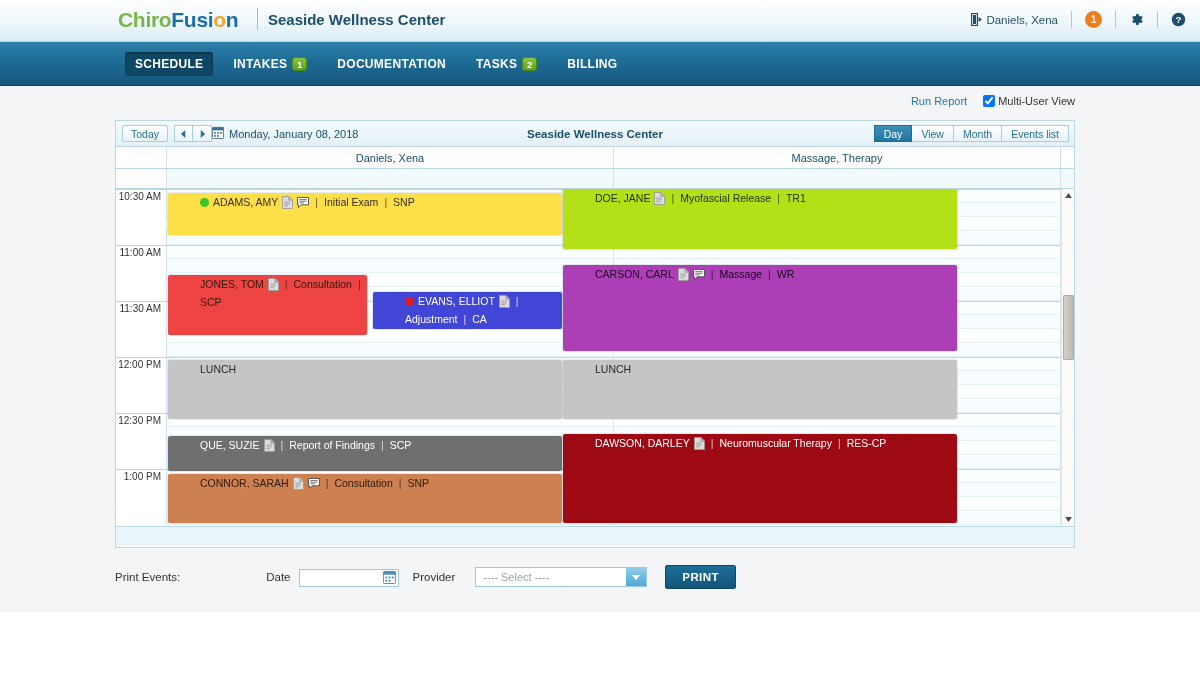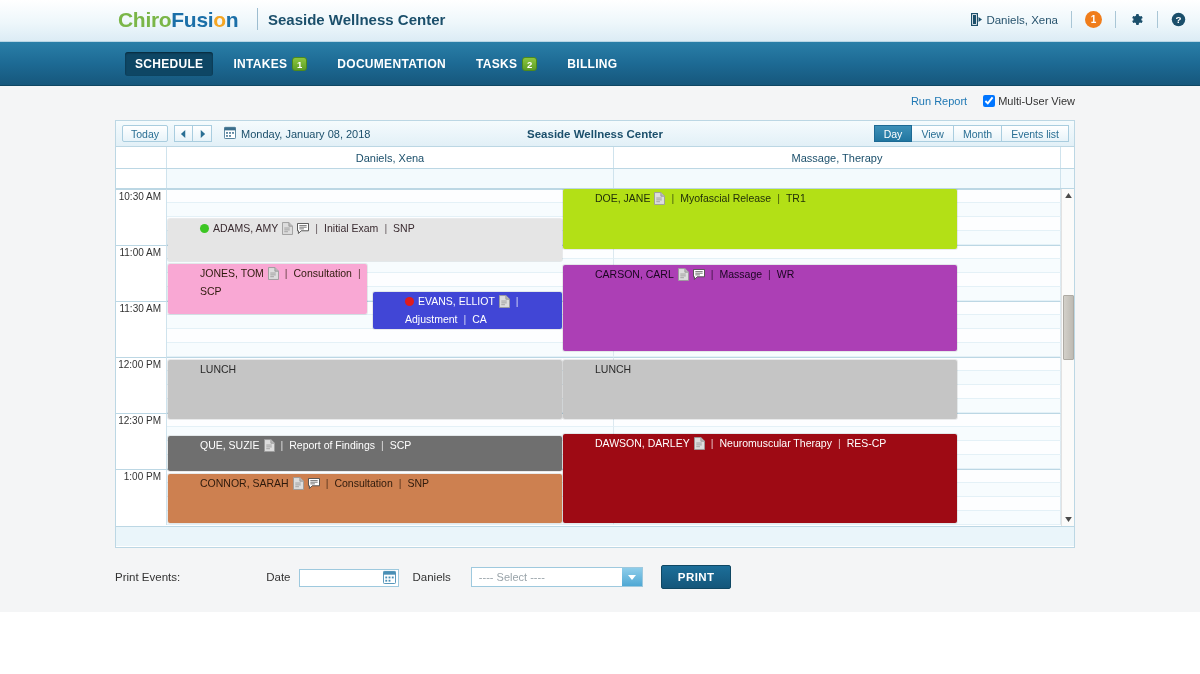--- a/index.html
+++ b/index.html
@@ -101,21 +101,21 @@
     background:linear-gradient(to bottom,#ffffff,#e7f3f9); border:1px solid #a9cddf; border-radius:2px; cursor:pointer;
     display:flex; align-items:center;
   }
   .navgrp { display:flex; margin-left:6px; }
   .navarrow {
     width:19px; height:17px; background:linear-gradient(to bottom,#ffffff,#e7f3f9);
     border:1px solid #a9cddf; display:flex; align-items:center; justify-content:center; cursor:pointer;
     color:#2a6f94; font-size:8px;
   }
   .navarrow + .navarrow { border-left:none; }
-  .cal-date { margin-left:12px; display:flex; align-items:center; gap:5px; font-size:11px; color:#1b4f6b; }
+  .cal-date { display:flex; align-items:center; gap:5px; font-size:11px; color:#1b4f6b; }
   .cal-title { position:absolute; left:0; right:0; text-align:center; font-size:11.5px; font-weight:bold; color:#1b4f6b; pointer-events:none; }
   .viewgrp { position:absolute; right:5px; display:flex; }
   .viewbtn {
     height:17px; padding:0 9px; font-size:10.5px; color:#2a6f94;
     background:linear-gradient(to bottom,#ffffff,#e7f3f9); border:1px solid #a9cddf;
     display:flex; align-items:center; cursor:pointer;
   }
   .viewbtn + .viewbtn { border-left:none; }
   .viewbtn.sel { background:linear-gradient(to bottom,#3d90b8,#2176a0); color:#fff; border-color:#1d6a94; }
 
@@ -503,21 +503,21 @@
             <div style="width:13px;background:#fbfbfa;"></div>
           </div>
           <div class="trow">
             <div class="gutter"></div>
             <div class="slot"></div>
             <div class="slot"></div>
             <div style="width:13px;background:#fbfbfa;"></div>
           </div>
         </div>
       <div id="appt-layer">
-          <div class="appt" style="left:52px;top:30px;width:394px;height:42px;background:#e5e5e5;color:#3a2b30;">
+          <div class="appt" style="left:52px;top:4px;width:394px;height:42px;background:#fde047;color:#3a2b30;">
             <div class="line">
               <span class="dot" style="background:#3cc623"></span>
               <span class="nm">ADAMS, AMY</span>
               <span class="ic-doc"><svg width="11" height="13" viewBox="0 0 12 14">
                   <path d="M0.5 0.5h7l4 4v9h-11z" fill="#dddddd" stroke="#9a9a9a"></path>
                   <path d="M7.5 0.5v4h4" fill="#bbbbbb" stroke="#9a9a9a"></path>
                   <path d="M2.5 6.5h6M2.5 8.5h6M2.5 10.5h4" stroke="#8d8d8d" stroke-width="0.8"></path>
                 </svg></span>
               <span class="ic-note"><svg width="12" height="11" viewBox="0 0 13 12">
                   <path d="M0.5 0.5h12v8h-8l-3 3v-3h-1z" fill="#ffffff" stroke="#4b4b4b"></path>
@@ -536,21 +536,21 @@
                   <path d="M0.5 0.5h7l4 4v9h-11z" fill="#dddddd" stroke="#9a9a9a"></path>
                   <path d="M7.5 0.5v4h4" fill="#bbbbbb" stroke="#9a9a9a"></path>
                   <path d="M2.5 6.5h6M2.5 8.5h6M2.5 10.5h4" stroke="#8d8d8d" stroke-width="0.8"></path>
                 </svg></span>
               <span class="pipe">|</span>
               <span>Myofascial Release</span>
               <span class="pipe">|</span>
               <span>TR1</span>
             </div>
           </div>
-          <div class="appt" style="left:52px;top:75px;width:199px;height:50px;background:#f9a8d4;color:#2e1a0c;">
+          <div class="appt" style="left:52px;top:86px;width:199px;height:60px;background:#ef4444;color:#2e1a0c;">
             <div class="line">
               <span class="nm">JONES, TOM</span>
               <span class="ic-doc"><svg width="11" height="13" viewBox="0 0 12 14">
                   <path d="M0.5 0.5h7l4 4v9h-11z" fill="#dddddd" stroke="#9a9a9a"></path>
                   <path d="M7.5 0.5v4h4" fill="#bbbbbb" stroke="#9a9a9a"></path>
                   <path d="M2.5 6.5h6M2.5 8.5h6M2.5 10.5h4" stroke="#8d8d8d" stroke-width="0.8"></path>
                 </svg></span>
               <span class="pipe">|</span>
               <span>Consultation</span>
               <span class="pipe">|</span>
@@ -678,21 +678,21 @@
             <rect x="0.5" y="1.5" width="13" height="13" rx="1" fill="#ffffff" stroke="#4a8fb5"></rect>
             <rect x="0.5" y="1.5" width="13" height="3.5" fill="#4a8fb5"></rect>
             <rect x="2.5" y="7" width="2" height="2" fill="#4a8fb5"></rect>
             <rect x="6" y="7" width="2" height="2" fill="#4a8fb5"></rect>
             <rect x="9.5" y="7" width="2" height="2" fill="#4a8fb5"></rect>
             <rect x="2.5" y="10.5" width="2" height="2" fill="#4a8fb5"></rect>
             <rect x="6" y="10.5" width="2" height="2" fill="#4a8fb5"></rect>
           </svg>
       </span>
     </span>
-    <span class="pb-prov-label">Daniels</span>
+    <span class="pb-prov-label">Provider</span>
     <div class="pb-select">
       <span>---- Select ----</span>
       <span class="caret">
         <svg width="8" height="5" viewBox="0 0 8 5">
             <path d="M0 0 L8 0 L4 5 Z" fill="#ffffff"></path>
           </svg>
       </span>
     </div>
     <div class="pb-print">PRINT</div>
   </div>

